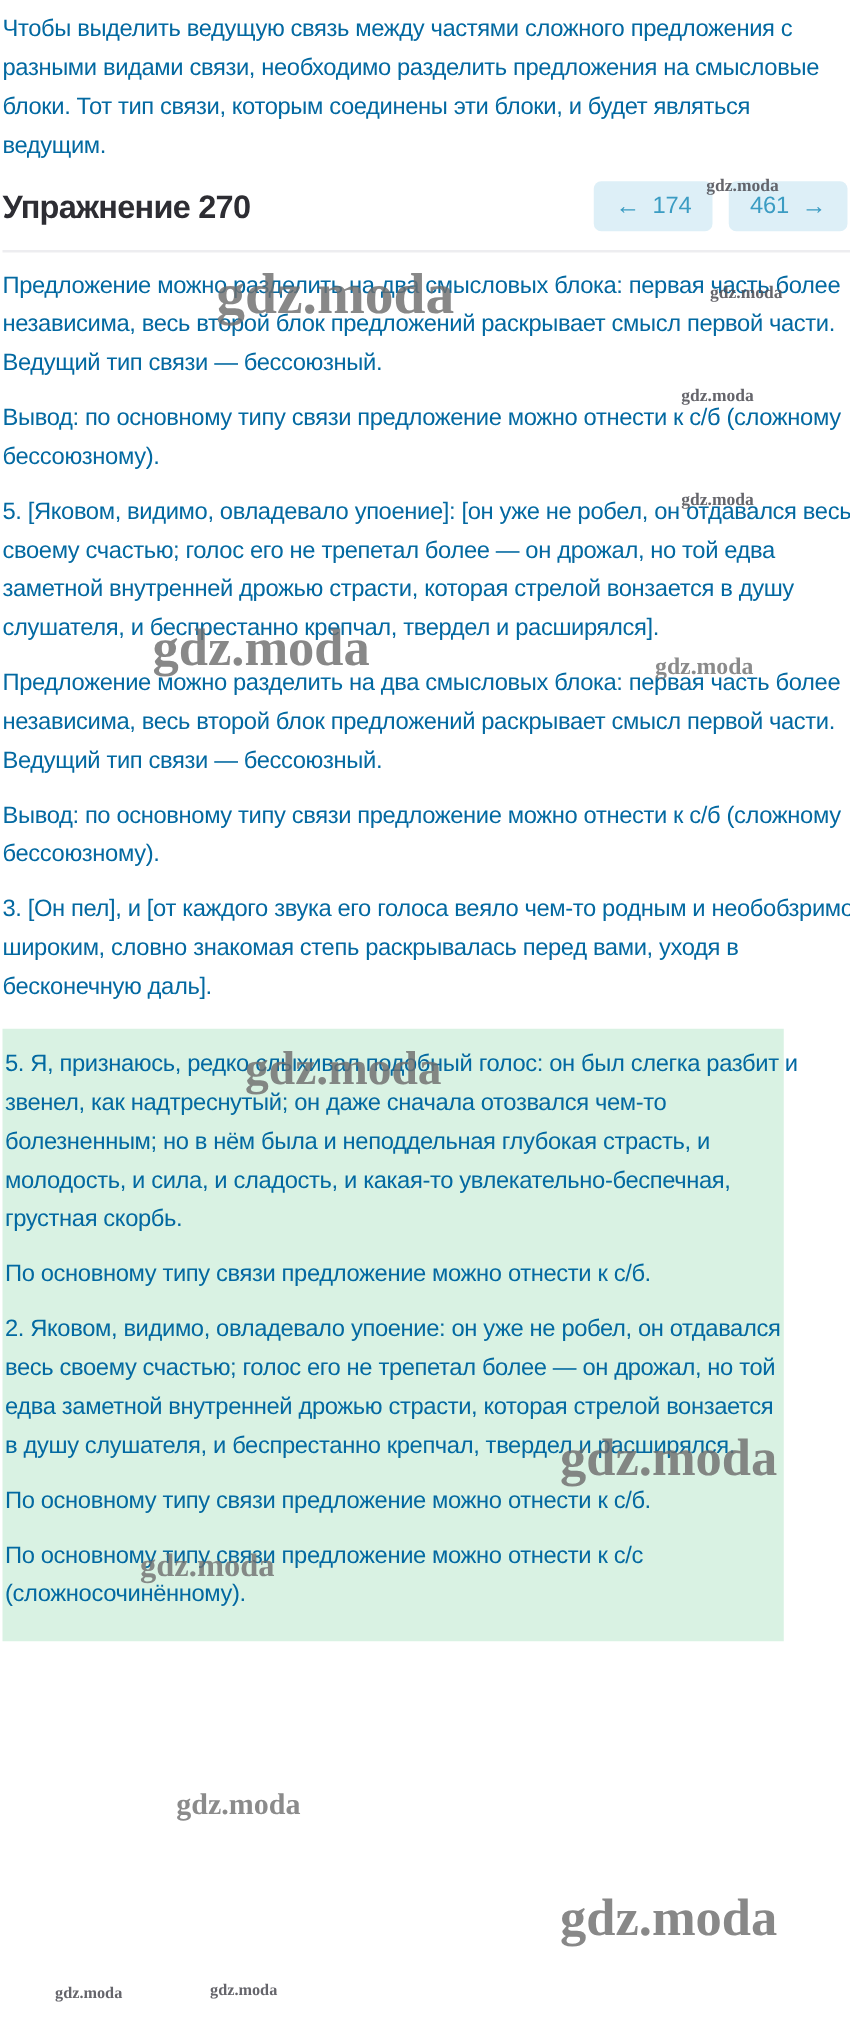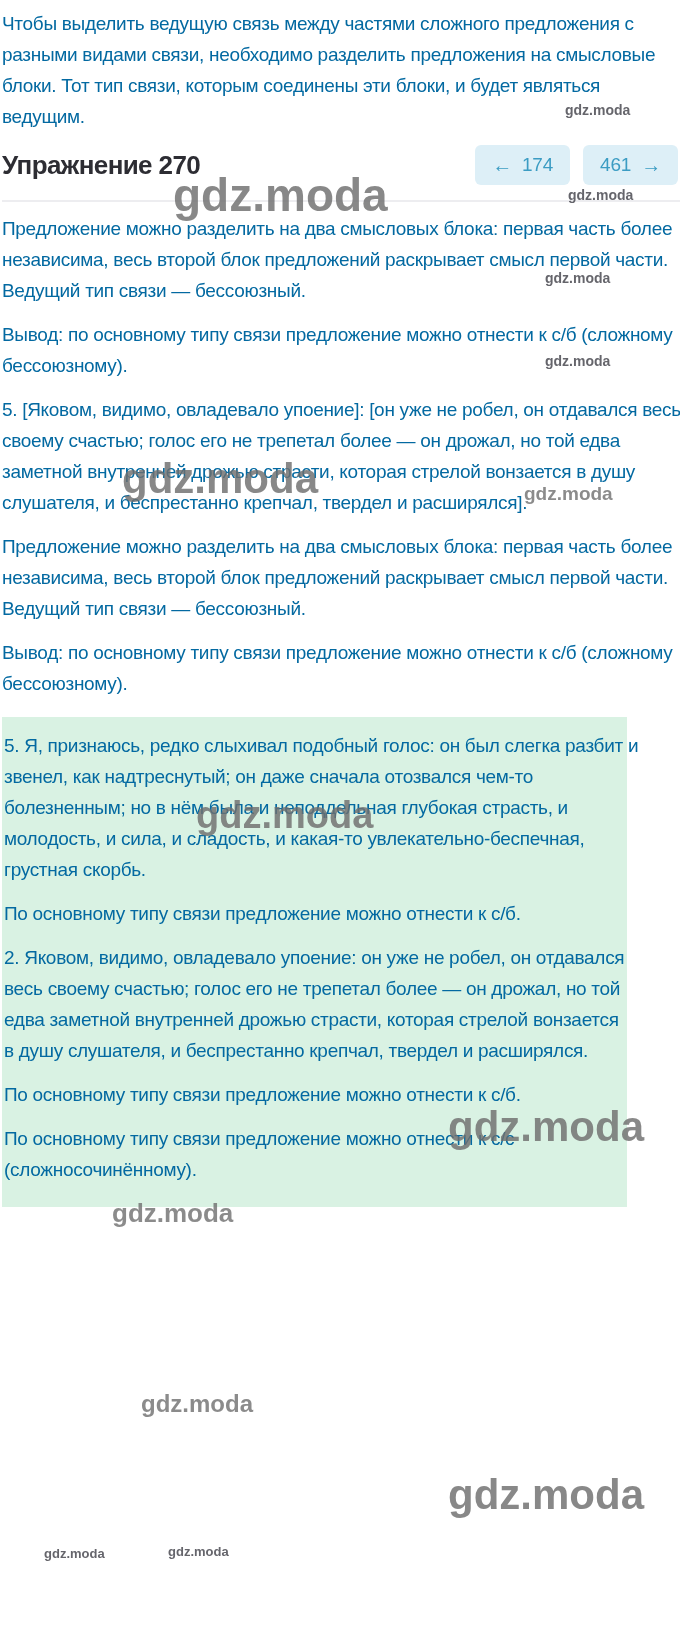--- a/index.html
+++ b/index.html
@@ -79,28 +79,29 @@
     width: 625px;
     background: #d9f2e3;
     padding: 13px 18px 22px 2px;
     position: relative;
   }
   .answer-block .para:last-child { margin-bottom: 0; }
 
   
   .wm {
     position: absolute;
-    font-family: Liberation Sans, sans-serif;
+    font-family: Liberation Serif, serif;
     font-weight: 700;
     color: #6f6f6f;
     opacity: 0.82;
     white-space: nowrap;
     z-index: 5;
     pointer-events: none;
     line-height: 1;
+    margin-top: 40px;
   }
   .wm-sm { font-size: 14px; color: #55555c; opacity: 0.9; }
   .wm-xs { font-size: 13px; color: #55555c; opacity: 0.9; }
   .wm-md { opacity: 0.8; }
 
   .wm1  { top: 103px;  left: 565px; }                 
   .wm2  { top: 172px;  left: 173px; font-size: 46px; }
   .wm3  { top: 188px;  left: 568px; }                 
   .wm4  { top: 271px;  left: 545px; }                 
   .wm5  { top: 354px;  left: 545px; }                 
@@ -148,20 +149,23 @@
 бессоюзному).</p>
     <p class="para">5. [Яковом, видимо, овладевало упоение]: [он уже не робел, он отдавался весь
 своему счастью; голос его не трепетал более — он дрожал, но той едва
 заметной внутренней дрожью страсти, которая стрелой вонзается в душу
 слушателя, и беспрестанно крепчал, твердел и расширялся].</p>
     <p class="para">Предложение можно разделить на два смысловых блока: первая часть более
 независима, весь второй блок предложений раскрывает смысл первой части.
 Ведущий тип связи — бессоюзный.</p>
     <p class="para">Вывод: по основному типу связи предложение можно отнести к с/б (сложному
 бессоюзному).</p>
+    <p class="para">3. [Он пел], и [от каждого звука его голоса веяло чем-то родным и необобзримо
+широким, словно знакомая степь раскрывалась перед вами, уходя в
+бесконечную даль].</p>
   </section>
 
   <div class="clipped-wrap">
     <p class="para">Предложение можно разделить на два смысловых блока: первая часть более</p>
   </div>
 
   <section class="answer-block">
     <p class="para">5. Я, признаюсь, редко слыхивал подобный голос: он был слегка разбит и
 звенел, как надтреснутый; он даже сначала отозвался чем-то
 болезненным; но в нём была и неподдельная глубокая страсть, и

